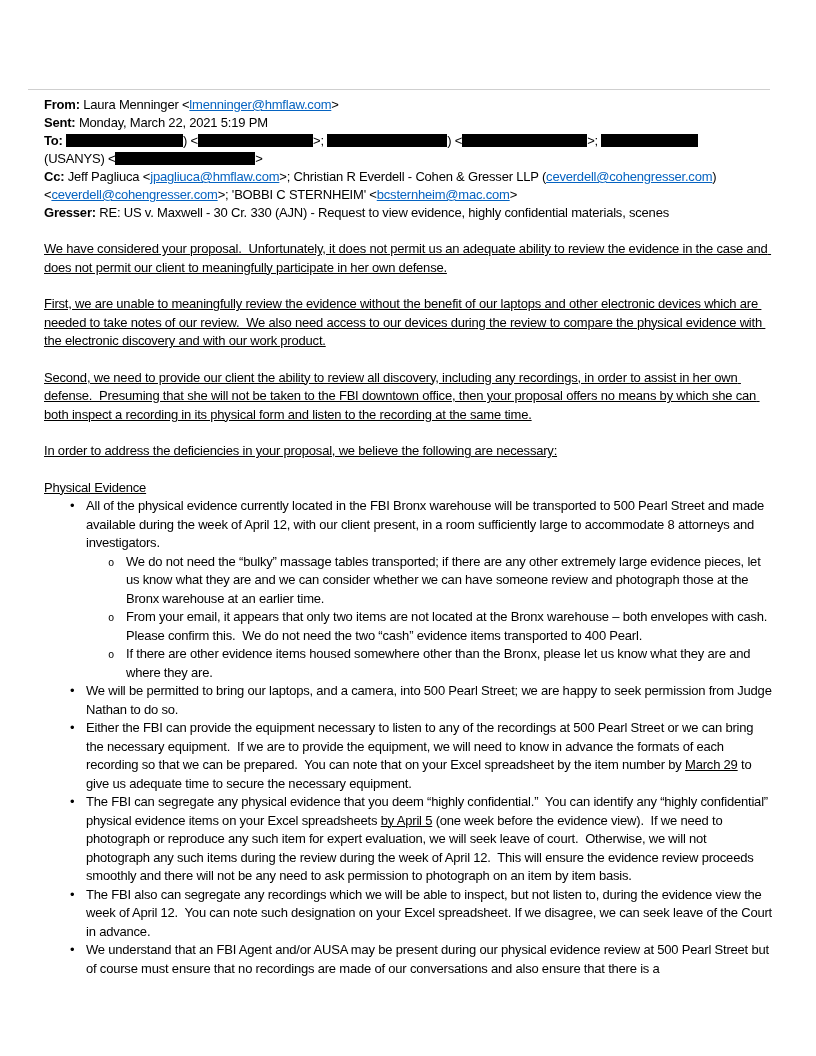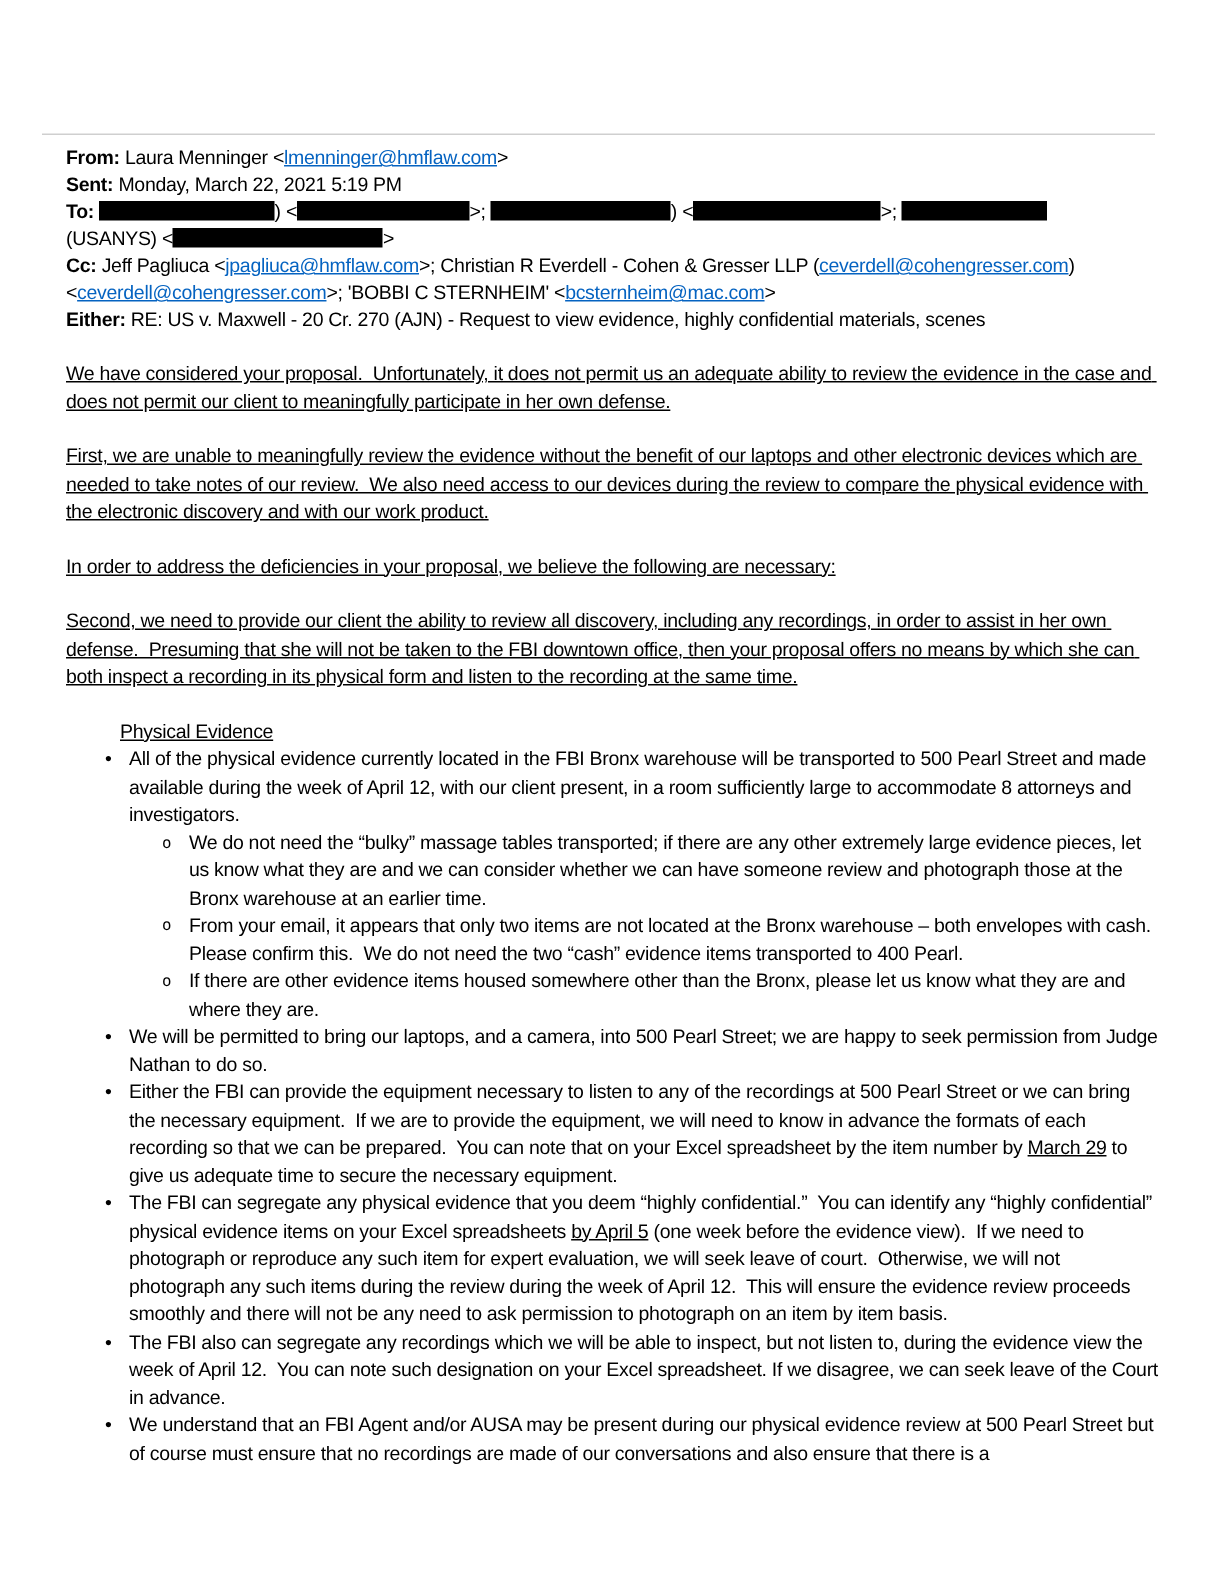--- a/index.html
+++ b/index.html
@@ -19,21 +19,21 @@
   .rule { height:1px; background:#cfcfcf; margin-left:-16px; margin-right:2px; margin-bottom:6px; }
   .hline { line-height:18px; white-space:normal; }
   .hline b { font-weight:bold; }
   .hline .t { white-space:pre-wrap; }
   a.link { color:#0563C1; text-decoration:underline; cursor:pointer; }
   .bar { display:inline-block; height:13px; background:#000000; vertical-align:-2px; }
   .r1{width:117px} .r2{width:115px} .r3{width:120px} .r4{width:125px} .r5{width:97px} .r6{width:140px}
   p.para { margin-top:18px; line-height:18.5px;text-decoration:underline; }
   p.para .t, .li .tx { white-space:pre-wrap; }
   .salutation { margin-top:18px; line-height:18.5px; }
-  .sect-head { margin-top:18px; line-height:18.5px; text-decoration:underline;margin-left:36px; }
+  .sect-head { margin-top:18px; line-height:18.5px; text-decoration:underline; }
   .list { margin:0; }
   .li { display:flex; line-height:18.5px; }
   .li.l1 { padding-left:26px; }
   .li.l2 { padding-left:64px; }
   .li .mk { flex:0 0 16px; width:16px; }
   .li.l2 .mk { font-family:"DejaVu Sans Mono", monospace; font-size:10.5px; flex-basis:18px; width:18px; }
   .li .tx { flex:1; }
   .u { text-decoration:underline; }
 </style>
 </head>
@@ -44,29 +44,29 @@
 
   <div class="header">
     <div class="hline"><b>From:</b><span class="t"> Laura Menninger &lt;</span><a class="link">lmenninger@hmflaw.com</a><span class="t">&gt;</span></div>
 
     <div class="hline"><b>Sent:</b><span class="t"> Monday, March 22, 2021 5:19 PM</span></div>
 
     <div class="hline"><b>To:</b><span class="t"> </span><span class="bar r1"></span><span class="t">) &lt;</span><span class="bar r2"></span><span class="t">&gt;; </span><span class="bar r3"></span><span class="t">) &lt;</span><span class="bar r4"></span><span class="t">&gt;; </span><span class="bar r5"></span><br><span class="t">(USANYS) &lt;</span><span class="bar r6"></span><span class="t">&gt;</span></div>
 
     <div class="hline"><b>Cc:</b><span class="t"> Jeff Pagliuca &lt;</span><a class="link">jpagliuca@hmflaw.com</a><span class="t">&gt;; Christian R Everdell - Cohen &amp; Gresser LLP (</span><a class="link">ceverdell@cohengresser.com</a><span class="t">)</span><br><span class="t">&lt;</span><a class="link">ceverdell@cohengresser.com</a><span class="t">&gt;; 'BOBBI C STERNHEIM' &lt;</span><a class="link">bcsternheim@mac.com</a><span class="t">&gt;</span></div>
 
-    <div class="hline"><b>Either:</b><span class="t"> RE: US v. Maxwell - 20 Cr. 270 (AJN) - Request to view evidence, highly confidential materials, scenes</span></div>
+    <div class="hline"><b>Gresser:</b><span class="t"> RE: US v. Maxwell - 30 Cr. 330 (AJN) - Request to view evidence, highly confidential materials, scenes</span></div>
   </div>
 
   <div>
 
     <p class="para"><span class="t">We have considered your proposal.  Unfortunately, it does not permit us an adequate ability to review the evidence in the case and does not permit our client to meaningfully participate in her own defense.</span></p>
     <p class="para"><span class="t">First, we are unable to meaningfully review the evidence without the benefit of our laptops and other electronic devices which are needed to take notes of our review.  We also need access to our devices during the review to compare the physical evidence with the electronic discovery and with our work product.</span></p>
+    <p class="para"><span class="t">Second, we need to provide our client the ability to review all discovery, including any recordings, in order to assist in her own defense.  Presuming that she will not be taken to the FBI downtown office, then your proposal offers no means by which she can both inspect a recording in its physical form and listen to the recording at the same time.</span></p>
     <p class="para"><span class="t">In order to address the deficiencies in your proposal, we believe the following are necessary:</span></p>
-    <p class="para"><span class="t">Second, we need to provide our client the ability to review all discovery, including any recordings, in order to assist in her own defense.  Presuming that she will not be taken to the FBI downtown office, then your proposal offers no means by which she can both inspect a recording in its physical form and listen to the recording at the same time.</span></p>
 
     <div class="sect-head">Physical Evidence</div>
 
     <div class="list">
 
       <div class="li l1">
           <span class="mk">•</span>
           <span class="tx">All of the physical evidence currently located in the FBI Bronx warehouse will be transported to 500 Pearl Street and made available during the week of April 12, with our client present, in a room sufficiently large to accommodate 8 attorneys and investigators.</span>
         </div>
 

